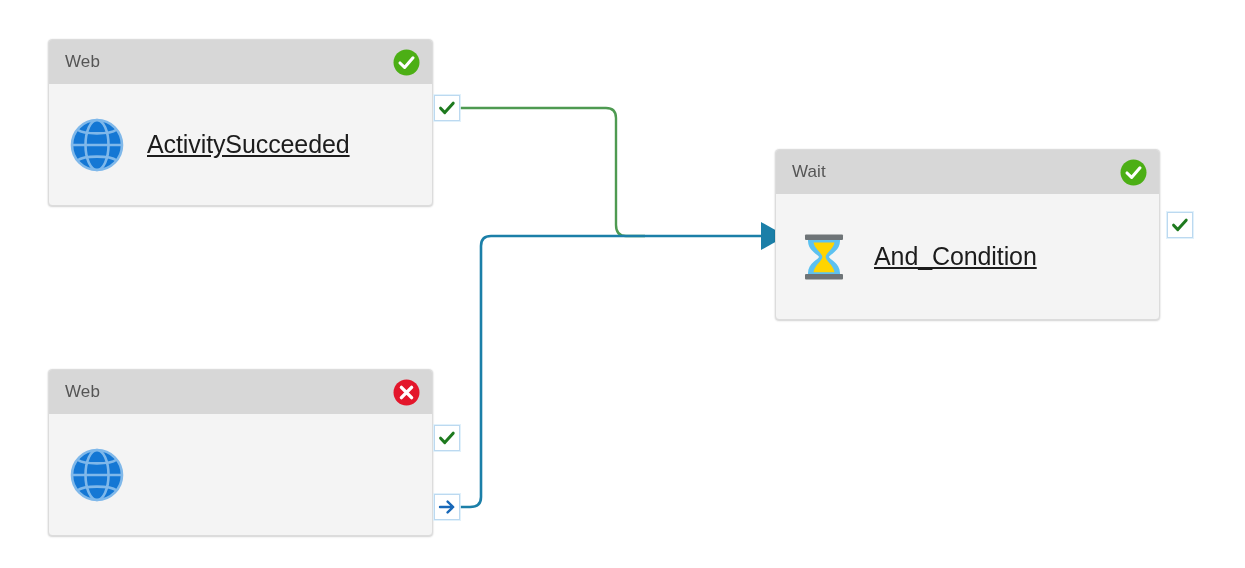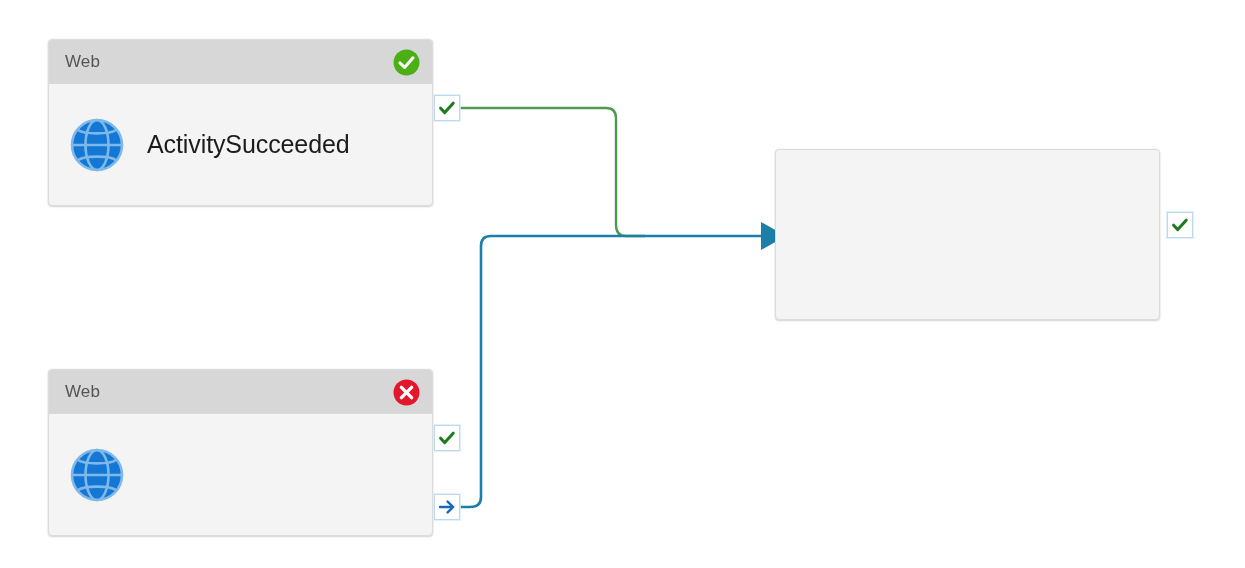--- a/index.html
+++ b/index.html
@@ -78,20 +78,21 @@
     display: block;
   }
   .node-label {
     margin-left: 22px;
     font-size: 25px;
     color: #1c1c1c;
     white-space: nowrap;
     overflow: hidden;
     text-overflow: ellipsis;
     letter-spacing: -0.1px;
+    text-decoration: underline;
   }
   
   .handle {
     position: absolute;
     width: 26px;
     height: 26px;
     box-sizing: border-box;
     background: #ffffff;
     border: 1px solid #bcd9f0;
     box-shadow: 0 0 0 1px rgba(220,238,250,0.85);
@@ -169,20 +170,38 @@
     </svg>
   </div>
 
   <div class="handle" style="left:434px; top:494px;">
     <svg width="18" height="18" viewBox="0 0 18 18">
       <path d="M 2 9 L 15 9 M 9.6 3.6 L 15.2 9 L 9.6 14.4" fill="none" stroke="#1868b8" stroke-width="2.4" stroke-linecap="round" stroke-linejoin="round"></path>
     </svg>
   </div>
 
   <div class="node" style="left:775px; top:149px; width:385px; height:171px;">
+    <div class="node-header">
+      <div class="node-type">Wait</div>
+      <svg class="status-badge" viewBox="0 0 27 27">
+        <circle cx="13.5" cy="13.5" r="13" fill="#4caf15"></circle>
+        <path d="M 7 14 L 11.6 18.4 L 20 8.8" fill="none" stroke="#ffffff" stroke-width="3.1" stroke-linecap="round" stroke-linejoin="round"></path>
+      </svg>
+    </div>
+    <div class="node-body">
+      <svg class="node-icon" viewBox="0 0 56 56">
+        <path d="M 12 8 L 44 8 L 44 12 C 44 22 33 26 33 28 C 33 30 44 34 44 44 L 44 48 L 12 48
+                 L 12 44 C 12 34 23 30 23 28 C 23 26 12 22 12 12 Z" fill="#5cc1f0"></path>
+        <path d="M 17.5 13.5 L 38.5 13.5 C 37.2 20 29.6 24.6 29.6 28 C 29.6 31.4 37.2 36 38.5 43.2
+                 L 17.5 43.2 C 18.8 36 26.4 31.4 26.4 28 C 26.4 24.6 18.8 20 17.5 13.5 Z" fill="#ffd400"></path>
+        <rect x="9" y="5.5" width="38" height="5.5" rx="1" fill="#6e7477"></rect>
+        <rect x="9" y="45" width="38" height="5.5" rx="1" fill="#6e7477"></rect>
+      </svg>
+      <div class="node-label">And_Condition</div>
+    </div>
   </div>
 
   <div class="handle" style="left:1167px; top:212px;">
     <svg width="18" height="18" viewBox="0 0 18 18">
       <path d="M 2.6 9.2 L 6.8 13.6 L 15.2 4.2" fill="none" stroke="#1e7a1e" stroke-width="3" stroke-linecap="round" stroke-linejoin="round"></path>
     </svg>
   </div>
 
 </div>
 

